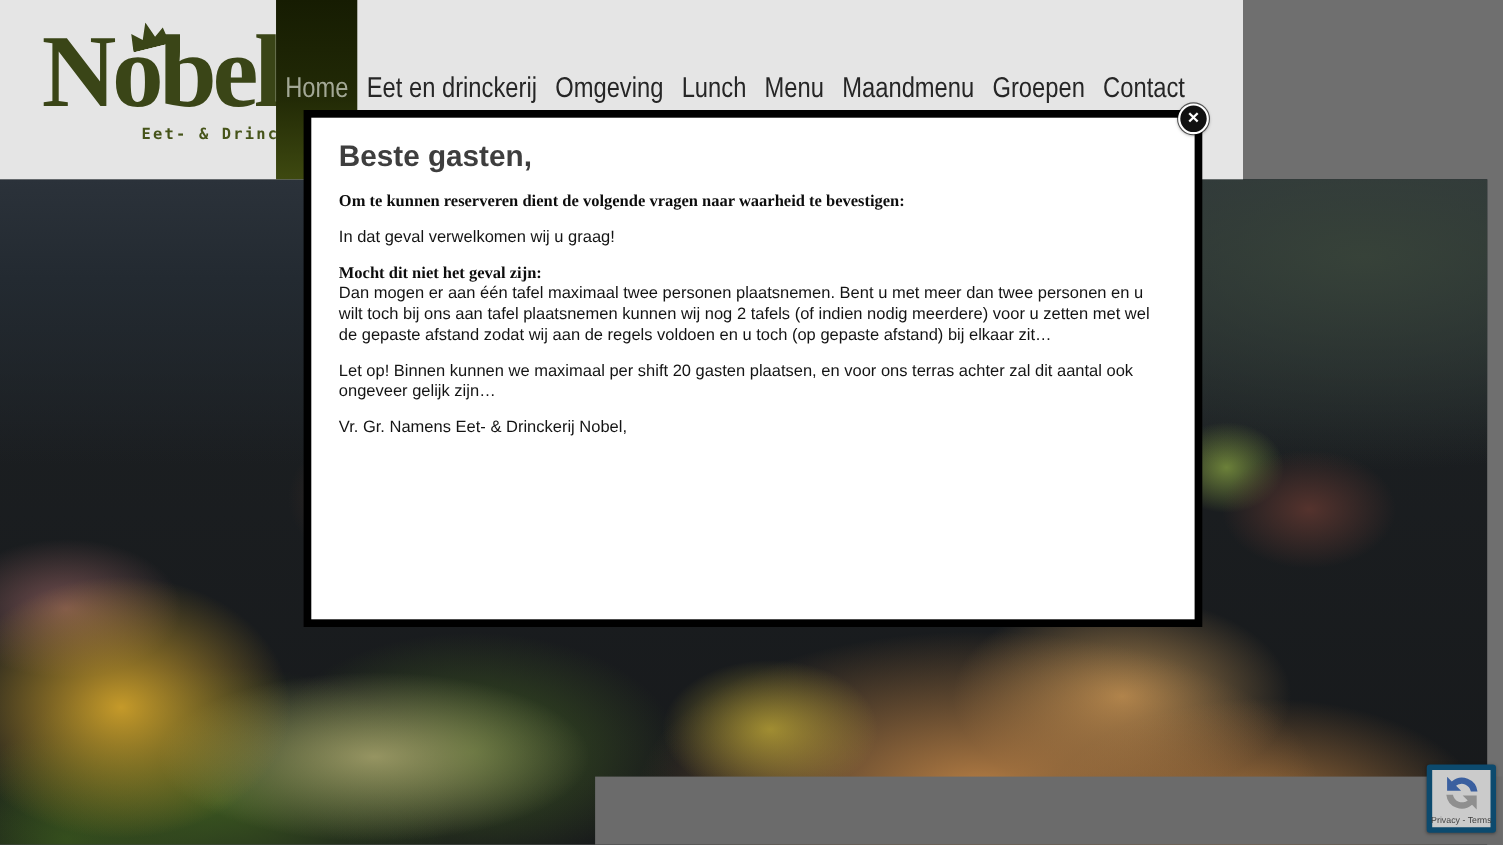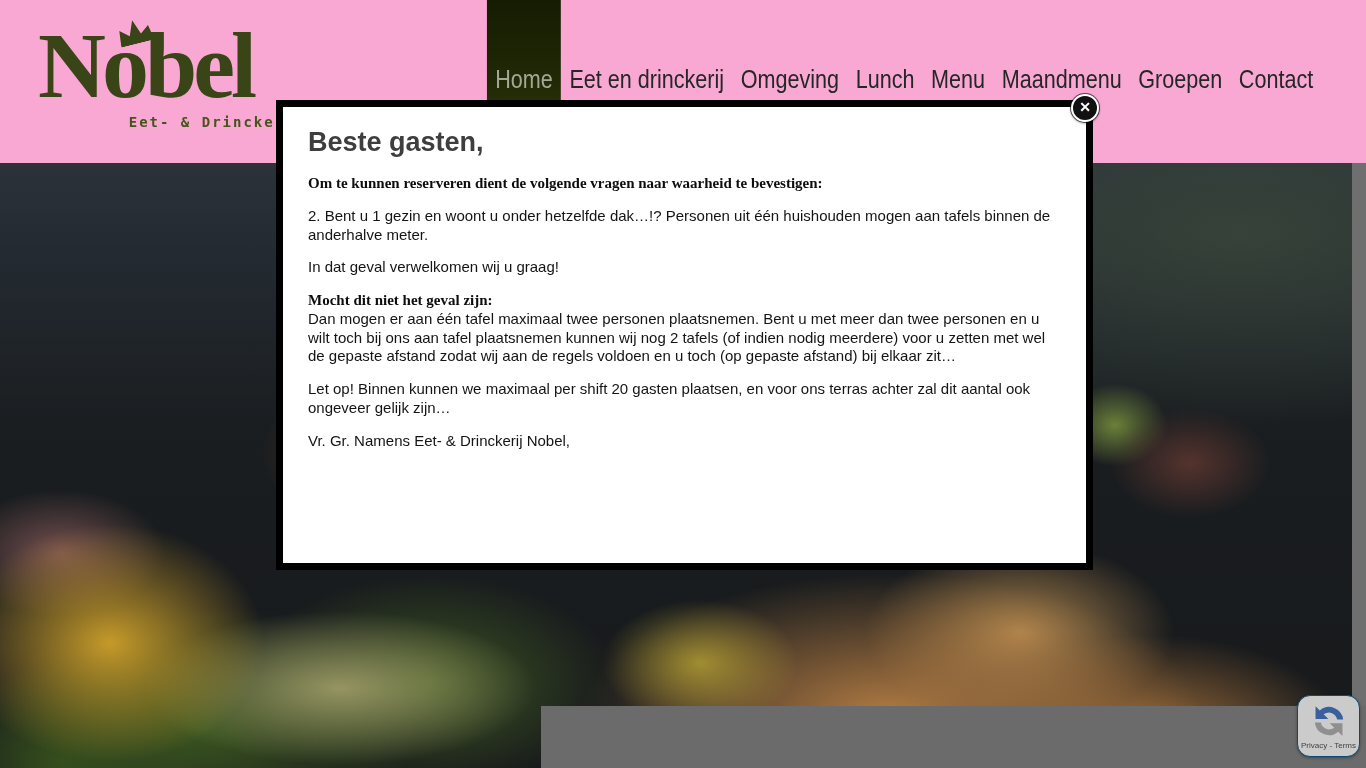--- a/index.html
+++ b/index.html
@@ -1,22 +1,22 @@
 <!DOCTYPE html>
 <html><head>
 <meta charset="utf-8">
 <style>
   * { margin:0; padding:0; box-sizing:border-box; }
   html,body { width:1366px; height:768px; overflow:hidden; background:#6f6f6f;
               font-family:"Liberation Sans", sans-serif; }
   .page { position:relative; width:1366px; height:768px; }
 
   
-  .header { position:absolute; left:0; top:0; width:1366px; height:163px;
-            background:#f9a8d4; z-index:2; }
+  .header { position:absolute; left:0; top:0; width:1130px; height:163px;
+            background:#e5e5e5; z-index:2; }
   .logo { position:absolute; left:38px; top:18px; width:240px; height:130px; }
   .logo-word { font-family:"Liberation Serif", serif; font-weight:bold;
                font-size:94px; letter-spacing:-4px; color:#3a4517; line-height:1; }
   .logo-crown { position:absolute; left:80px; top:2px; width:34px; height:24px;
                 background:#3a4517; transform:rotate(-14deg);
                 clip-path:polygon(0 100%,100% 100%,92% 35%,66% 62%,50% 0,32% 62%,6% 30%); }
   .logo-tagline { position:absolute; right:-28px; top:96px; width:200px; text-align:right;
                   font-family:"DejaVu Sans Mono", monospace; font-weight:bold;
                   font-size:14px; letter-spacing:2px; color:#46541a; }
 
@@ -48,21 +48,21 @@
       linear-gradient(180deg, #2b323a 0%, #232a31 90px, rgba(30,36,42,0) 260px),
       linear-gradient(180deg, #1d2124 0%, #17191b 100%);
   }
 
   
   .bottom-box { position:absolute; left:541px; top:706px; width:825px; height:62px;
                 background:#6b6b6b; z-index:3; }
 
   
   .recaptcha { position:absolute; left:1297px; top:695px; width:63px; height:62px;
-               background:#cbcbcb; border:1px solid #0c4a6e; border-radius:13px;
+               background:#cbcbcb; border:5px solid #0c4a6e; border-radius:3px;
                box-shadow:0 1px 3px rgba(0,0,0,.35); z-index:4;
                display:flex; flex-direction:column; align-items:center; justify-content:center; }
   .recaptcha svg { display:block; margin-top:2px; }
   .recaptcha-text { font-size:8px; color:#3f3f3f; margin-top:3px; white-space:nowrap; }
 
   
   .modal { position:absolute; left:276px; top:100px; width:817px; height:470px;
            background:#000; padding:7px; z-index:5; }
   .modal-inner { background:#fff; width:100%; height:100%; padding:16px 25px; overflow:hidden; }
   .modal h2 { font-size:27px; color:#3e3e3e; margin:4px 0 16px; letter-spacing:0; }
@@ -108,21 +108,20 @@
       <path d="M4 26a20 20 0 0 0 33 13l6 6V27H25l6.5 6.5a12 12 0 0 1-19-7.5z" fill="#8f8f8f"></path>
     </svg>
     <div class="recaptcha-text">Privacy - Terms</div>
   </div>
 
   <div class="modal">
     <div class="modal-close">✕</div>
     <div class="modal-inner">
       <h2>Beste gasten,</h2>
       <p><b>Om te kunnen reserveren dient de volgende vragen naar waarheid te bevestigen:</b></p>
-      <p>2. Bent u 1 gezin en woont u onder hetzelfde dak…!? Personen uit één huishouden mogen aan tafels binnen de anderhalve meter.</p>
       <p>In dat geval verwelkomen wij u graag!</p>
       <p><b>Mocht dit niet het geval zijn:</b><br>
         <span>Dan mogen er aan één tafel maximaal twee personen plaatsnemen. Bent u met meer dan twee personen en u wilt toch bij ons aan tafel plaatsnemen kunnen wij nog 2 tafels (of indien nodig meerdere) voor u zetten met wel de gepaste afstand zodat wij aan de regels voldoen en u toch (op gepaste afstand) bij elkaar zit…</span></p>
       <p>Let op! Binnen kunnen we maximaal per shift 20 gasten plaatsen, en voor ons terras achter zal dit aantal ook ongeveer gelijk zijn…</p>
       <p>Vr. Gr. Namens Eet- &amp; Drinckerij Nobel,</p>
     </div>
   </div>
 
 </div>
 

